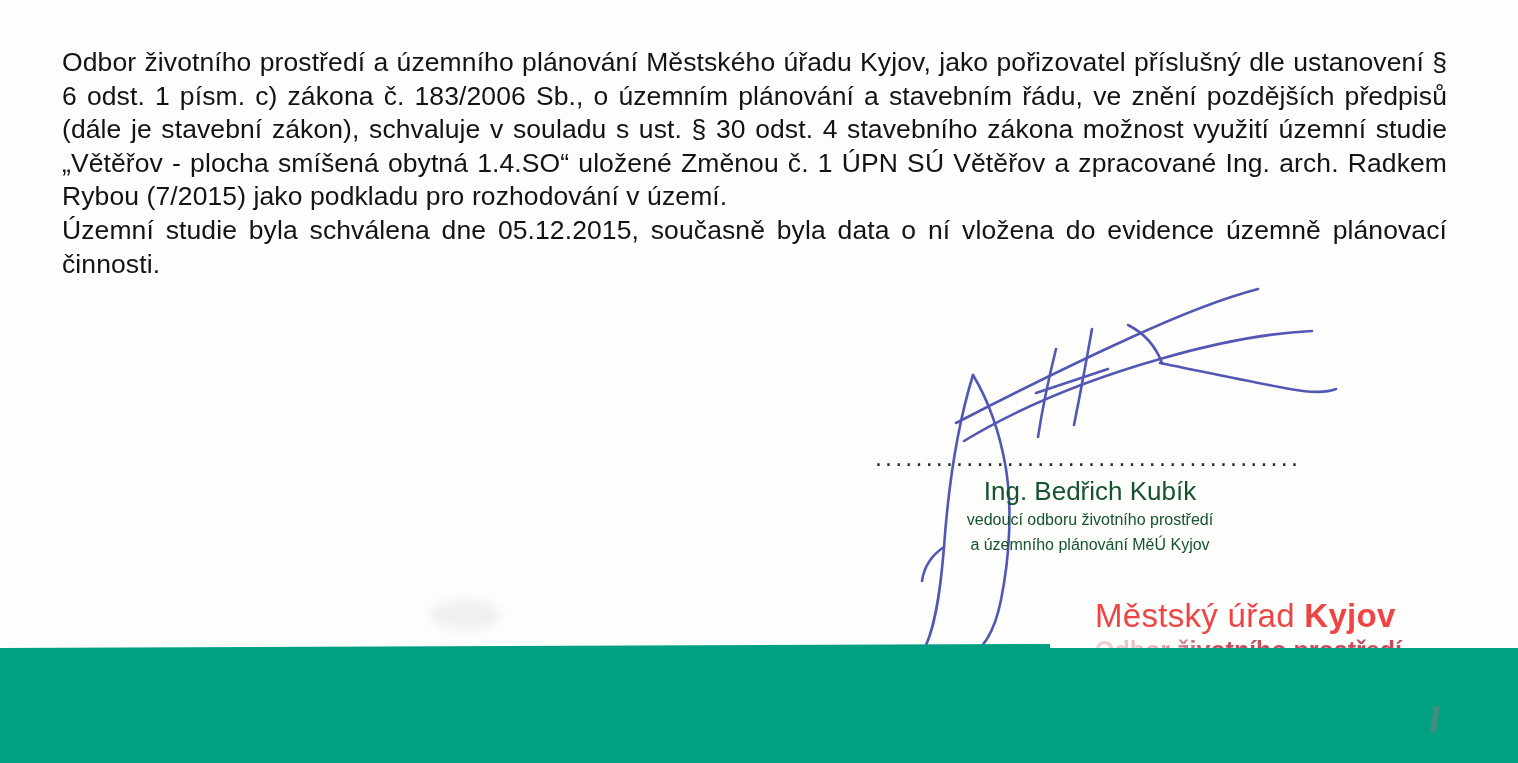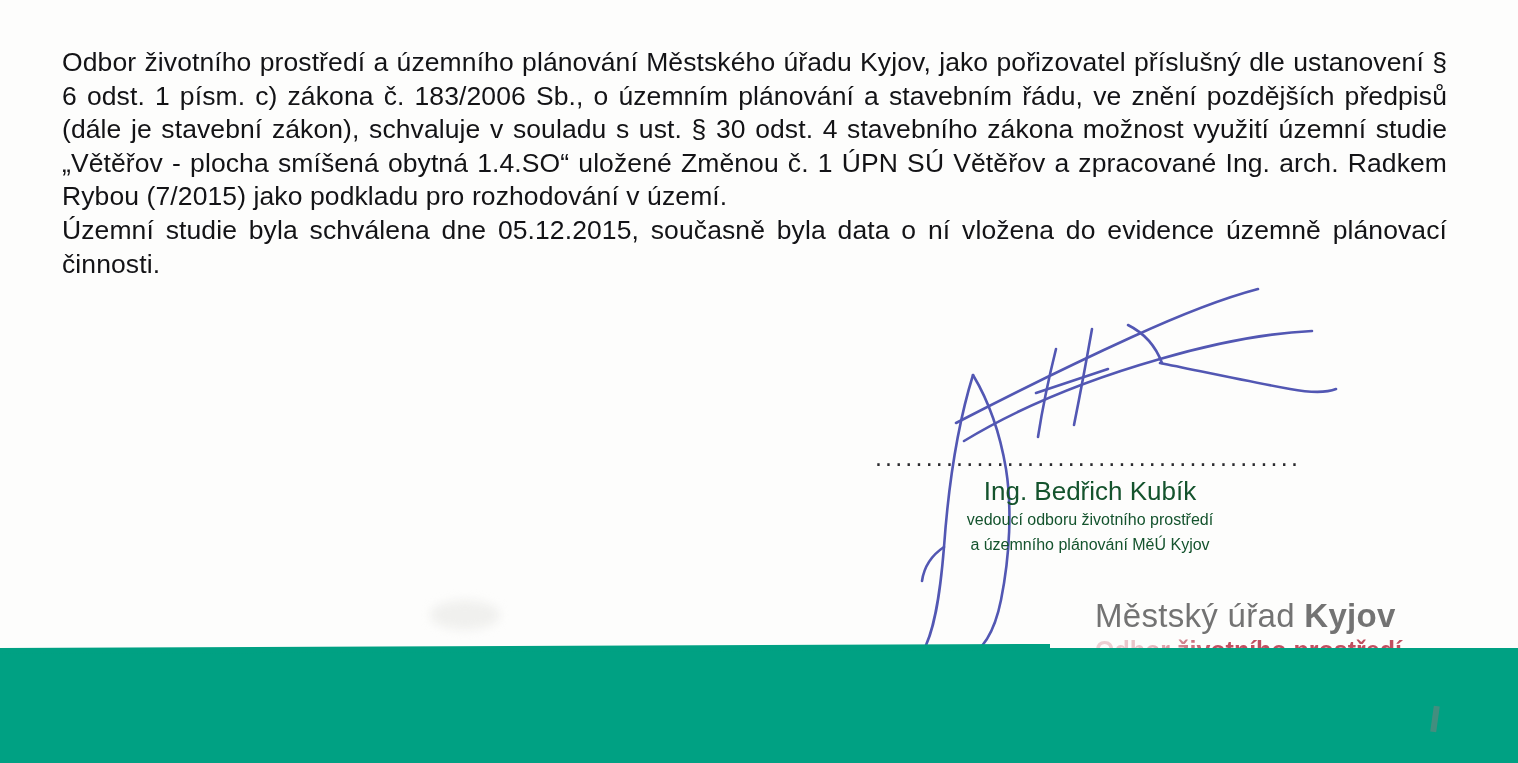--- a/index.html
+++ b/index.html
@@ -130,21 +130,21 @@
     position: absolute;
     left: 1095px;
     top: 597px;
     width: 370px;
     color: #c03a4e;
     text-align: left;
   }
   #stamp-line1 {
     font-size: 33px;
     line-height: 38px;
-    color: #737373;
+    color: #ef4444;
     letter-spacing: 0.3px;
   }
   #stamp-line1 .bold {
     font-weight: bold;
   }
   #stamp-line2 {
     font-size: 25px;
     line-height: 30px;
     font-weight: bold;
     color: #b8384b;

